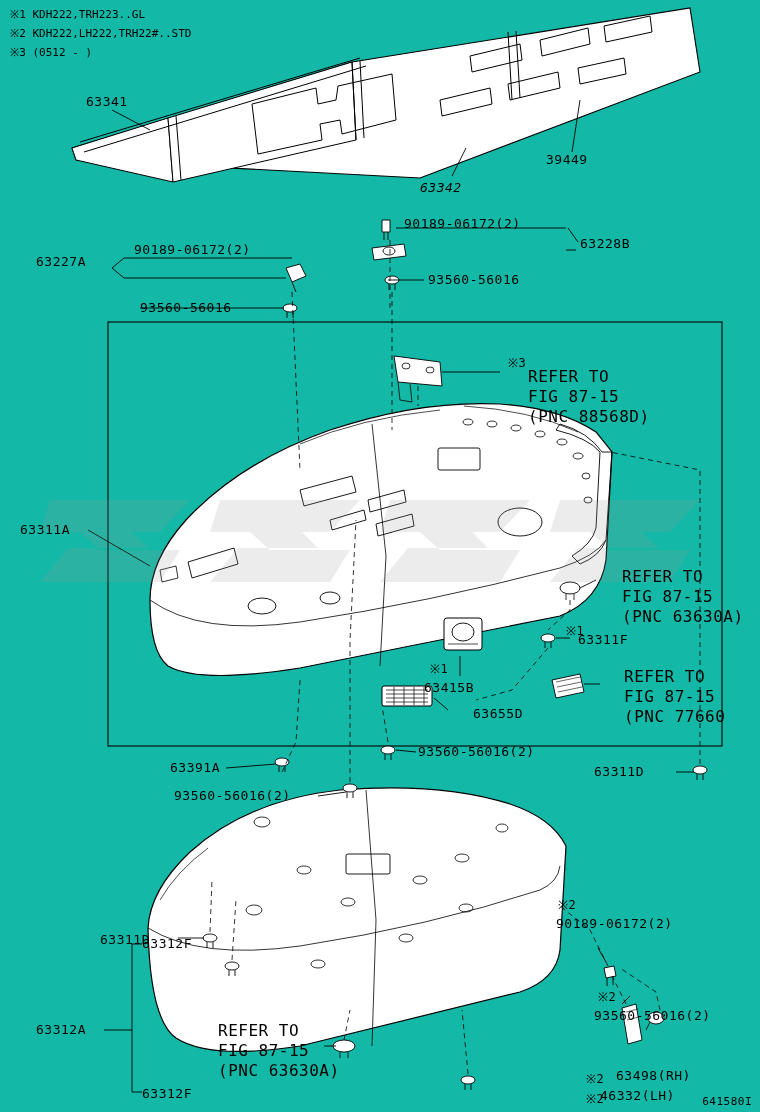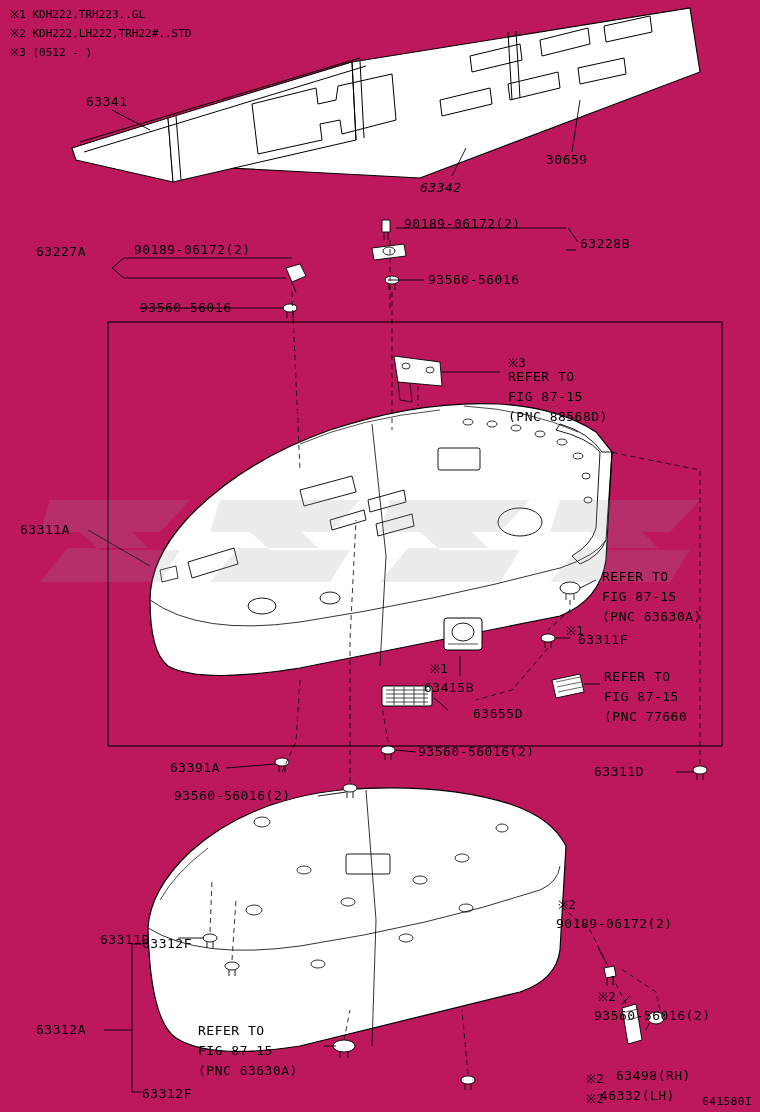--- a/index.html
+++ b/index.html
@@ -9,43 +9,44 @@
   }
   body {
     font-family: "DejaVu Sans Mono", monospace;
     color: #000000;
   }
   #page {
     position: relative;
     width: 760px;
     height: 1112px;
     overflow: hidden;
-    background: #be185d;
+    background: #14b8a6;
   }
   .note {
     position: absolute;
     font-size: 11px;
     letter-spacing: 0px;
     white-space: nowrap;
   }
   .lbl {
     position: absolute;
     font-size: 13px;
     white-space: nowrap;
     letter-spacing: 0.5px;
   }
   .lbl.small {
     font-size: 12px;
   }
   .multi {
     position: absolute;
-    font-size: 13px;
+    font-size: 16px;
     line-height: 17px;
     white-space: nowrap;
     letter-spacing: 0.5px;
+    margin-left: 20px;
   }
   svg.art {
     position: absolute;
     left: 0;
     top: 0;
     width: 760px;
     height: 1112px;
     pointer-events: none;
   }
   .wm {
@@ -323,23 +324,23 @@
         <path d="M10 30 L150 30 L120 62 L40 62 L60 80 L140 80 L120 112 L0 112 L28 78 L108 78 L92 62 L0 62 Z"></path>
         <path d="M180 30 L320 30 L290 62 L210 62 L230 80 L310 80 L290 112 L170 112 L198 78 L278 78 L262 62 L170 62 Z"></path>
         <path d="M350 30 L490 30 L460 62 L380 62 L400 80 L480 80 L460 112 L340 112 L368 78 L448 78 L432 62 L340 62 Z"></path>
         <path d="M520 30 L660 30 L630 62 L550 62 L570 80 L650 80 L630 112 L510 112 L538 78 L618 78 L602 62 L510 62 Z"></path>
       </g>
     </svg>
   </div>
 
   <div class="lbl" style="left:62px; top:94px;margin-left:24px;">63341</div>
   <div class="lbl" style="left:420px; top:180px;font-style:italic;">63342</div>
-  <div class="lbl" style="left:546px; top:152px;">30659</div>
-
-  <div class="lbl" style="left:36px; top:244px;">63227A</div>
+  <div class="lbl" style="left:546px; top:152px;">39449</div>
+
+  <div class="lbl" style="left:36px; top:254px;">63227A</div>
   <div class="lbl" style="left:134px; top:242px;">90189-06172(2)</div>
   <div class="lbl" style="left:140px; top:300px;">93560-56016</div>
 
   <div class="lbl" style="left:404px; top:216px;">90189-06172(2)</div>
   <div class="lbl" style="left:580px; top:236px;">63228B</div>
   <div class="lbl" style="left:428px; top:272px;">93560-56016</div>
 
   <div class="lbl" style="left:20px; top:522px;">63311A</div>
 
   <div class="lbl small" style="left:508px; top:354px;">※3</div>

